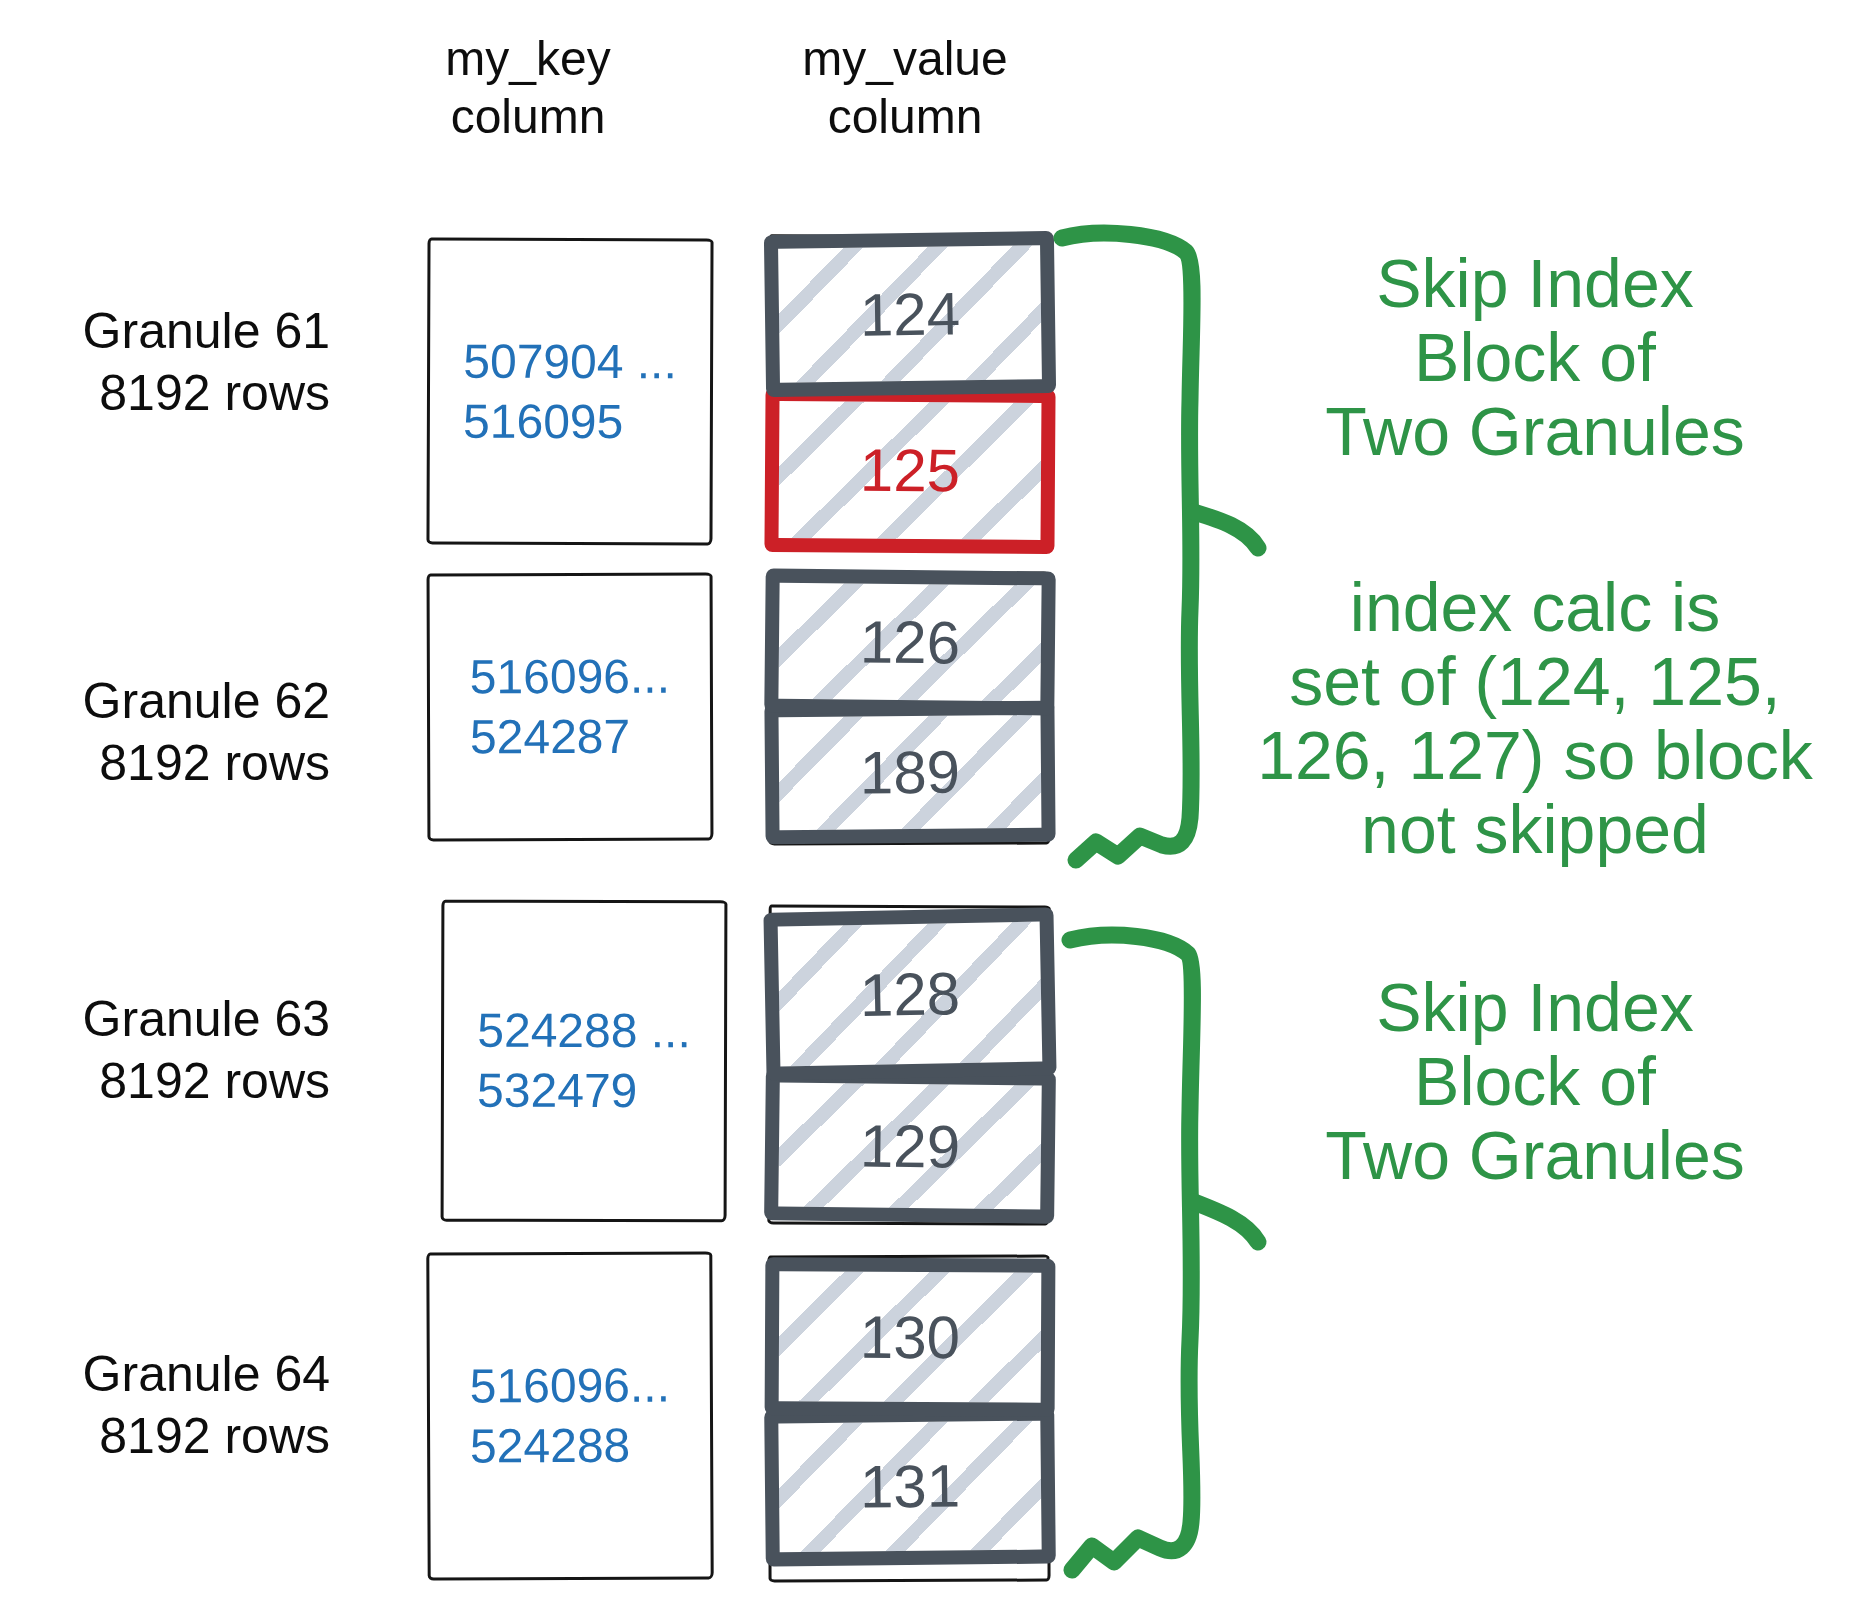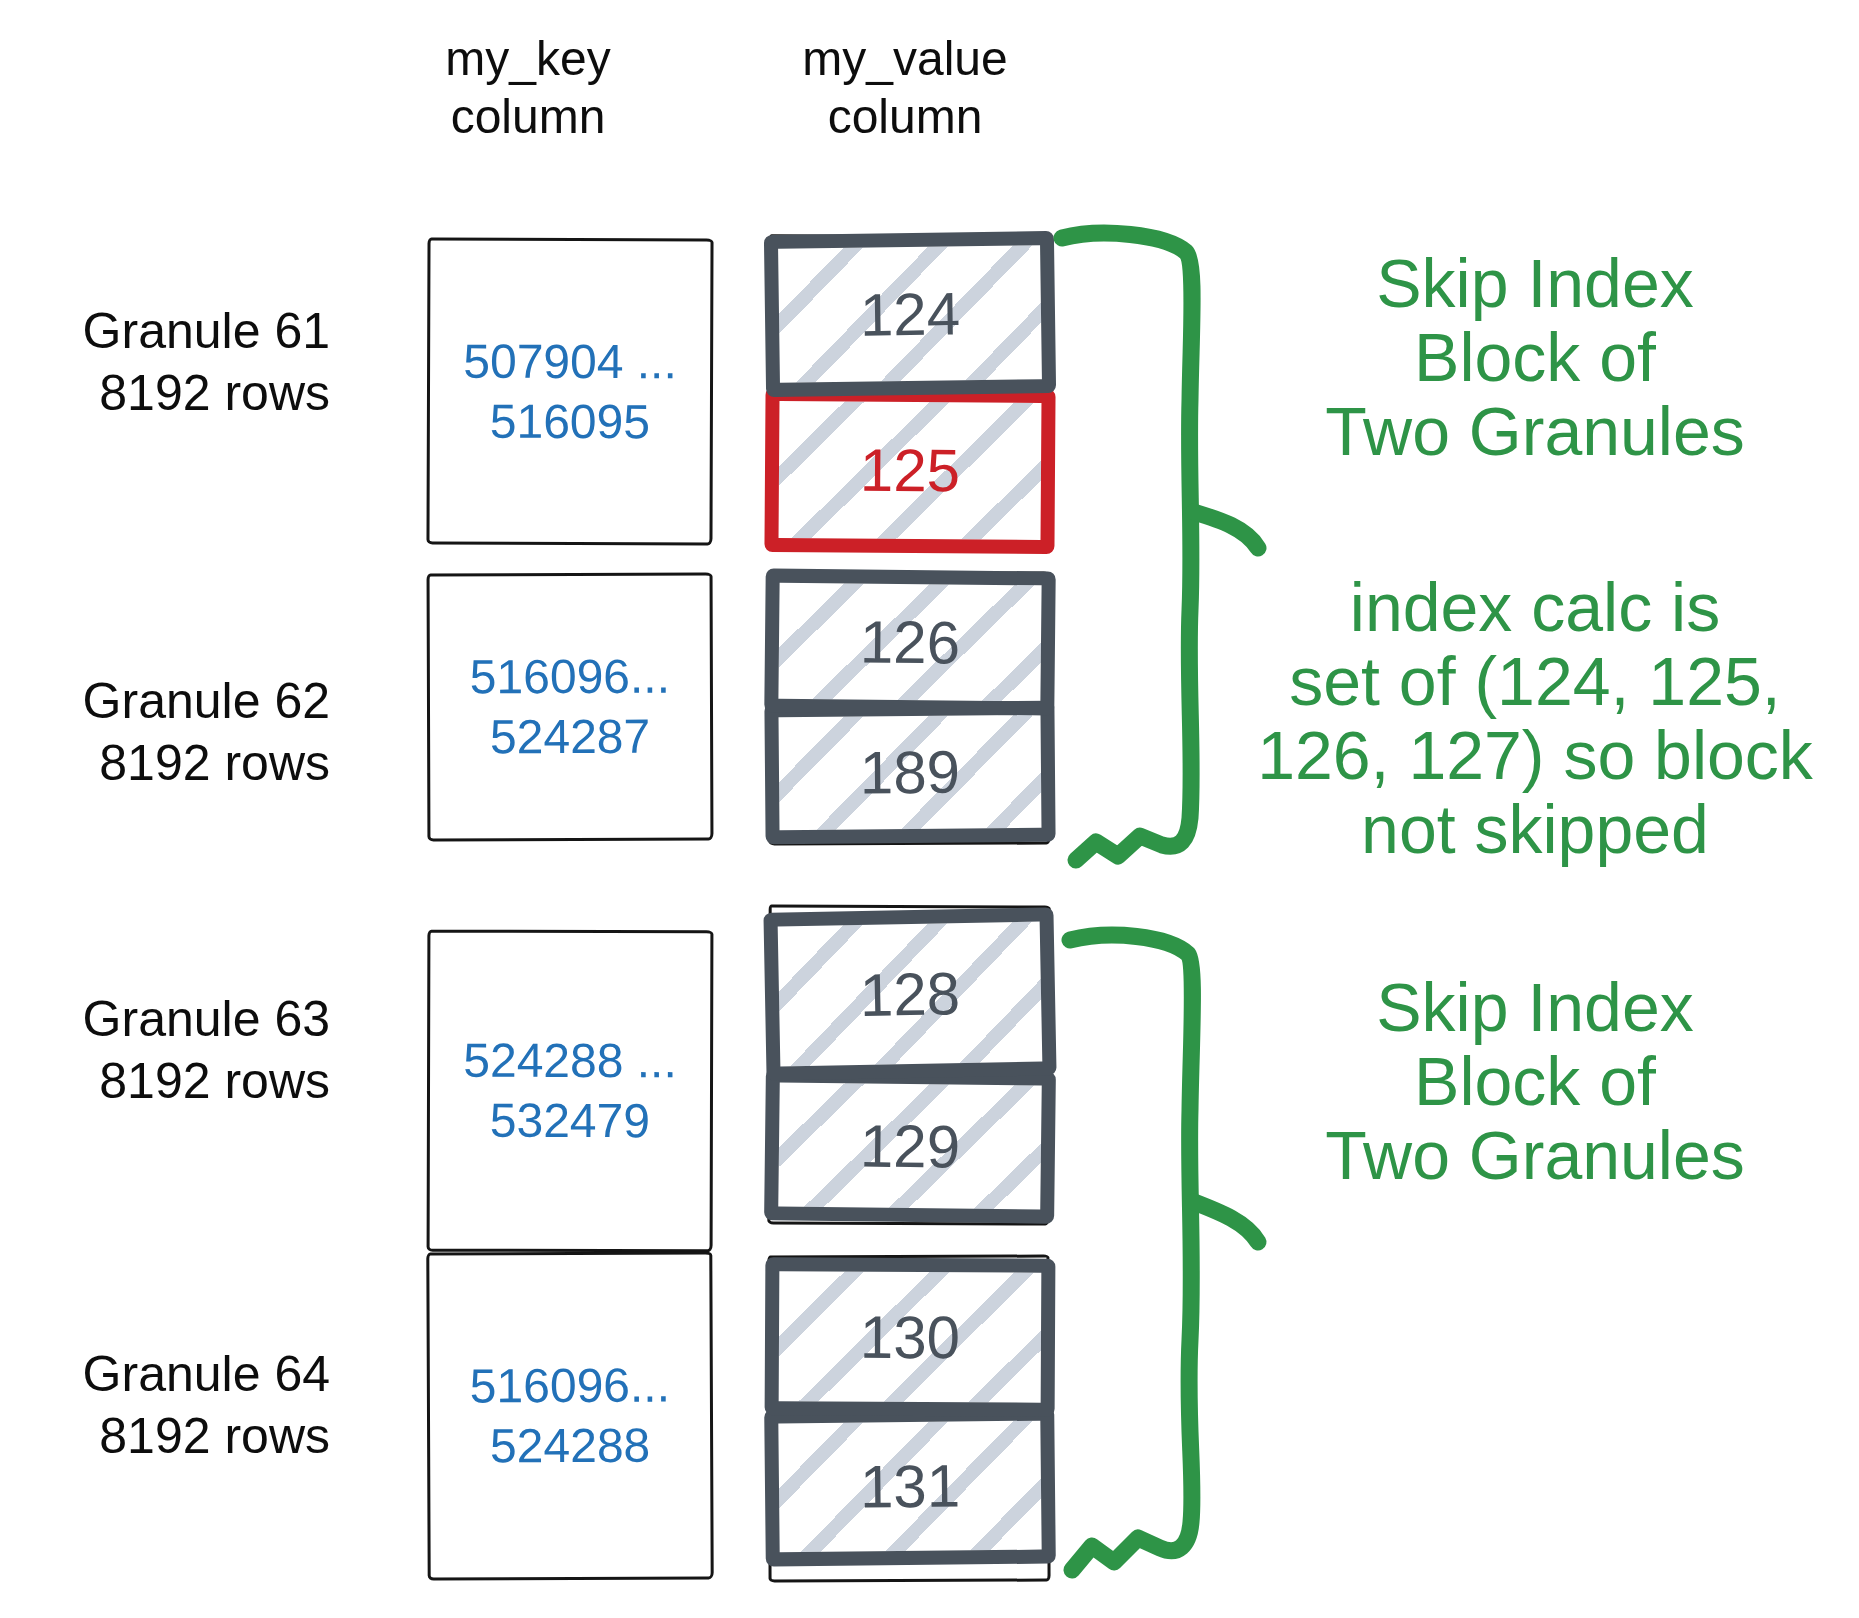--- a/index.html
+++ b/index.html
@@ -26,24 +26,24 @@
   .glabel.g1{top:300px;} .glabel.g2{top:670px;} .glabel.g3{top:988px;} .glabel.g4{top:1343px;}
   .keybox{
     position:absolute; left:427px; width:286px;
     border:3px solid var(--ink);
     border-radius:4px 7px 5px 6px / 6px 4px 7px 5px;
     display:flex; align-items:center; justify-content:center;
     background:#fff; box-sizing:border-box;
   }
   .keybox.g1{top:238px; height:307px; transform:rotate(.2deg);}
   .keybox.g2{top:573px; height:268px; transform:rotate(-.2deg);}
-  .keybox.g3{top:930px; height:322px; transform:rotate(.15deg);}
+  .keybox.g3{top:900px; height:322px; transform:rotate(.15deg);margin-left:14px;}
   .keybox.g4{top:1252px; height:328px; transform:rotate(-.25deg);}
   .keytext{
-    color:var(--blue); font-size:48px; line-height:60px; text-align:center;
+    color:var(--blue); font-size:48px; line-height:60px; text-align:left;
   }
   .voutline{
     position:absolute; left:768px; width:282px;
     border:3px solid var(--ink); box-sizing:border-box; background:#fff;
     border-radius:3px 6px 4px 6px / 5px 3px 6px 4px;
   }
   .voutline.g1{top:235px; height:313px; transform:rotate(.3deg);}
   .voutline.g2{top:572px; height:273px; transform:rotate(-.2deg);}
   .voutline.g3{top:905px; height:320px; transform:rotate(.25deg);}
   .voutline.g4{top:1255px; height:327px; transform:rotate(-.2deg);}

